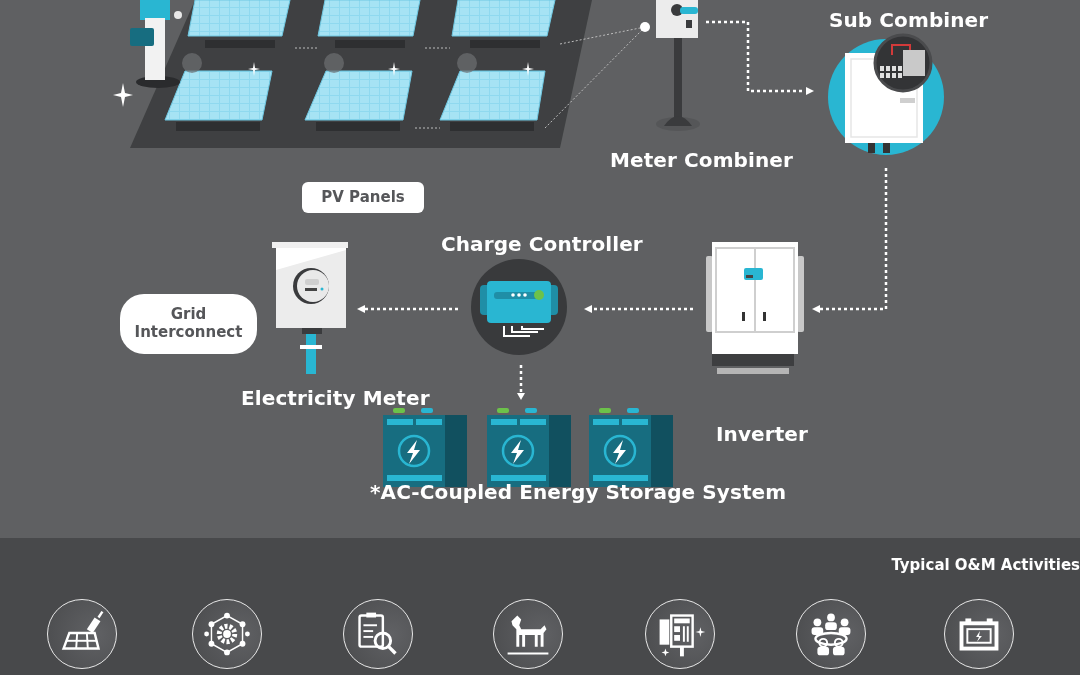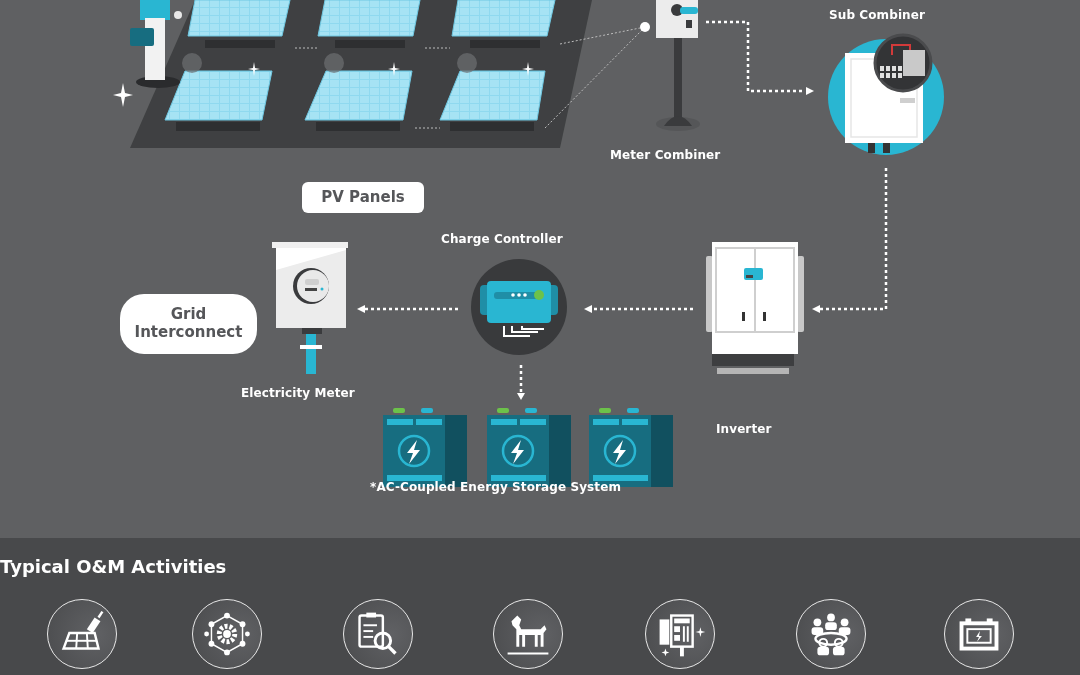--- a/index.html
+++ b/index.html
@@ -1,21 +1,21 @@
 <!DOCTYPE html>
 <html><head>
 <meta charset="utf-8">
 <style>
   html, body { margin:0; padding:0; }
   body { width:1080px; height:675px; overflow:hidden; background:#5f6062; font-family:"Liberation Sans", sans-serif; position:relative; }
   .abs { position:absolute; }
-  .label { position:absolute; color:#ffffff; font-weight:bold; font-size:12px; white-space:nowrap; font-family:"DejaVu Sans", sans-serif; letter-spacing:0.1px; }
+  .label { position:absolute; color:#ffffff; font-weight:bold; font-size:20px; white-space:nowrap; font-family:"DejaVu Sans", sans-serif; letter-spacing:0.1px; }
   .pill { position:absolute; background:#ffffff; color:#555659; font-weight:bold; border-radius:6px; text-align:center; font-family:"DejaVu Sans", sans-serif;margin-top:20px; }
   .bottom-band { position:absolute; left:0; top:538px; width:1080px; height:137px; background:#48494b; }
-  .om-title { position:absolute; top:556px; left:0; width:1080px; text-align:left; color:#fff; font-weight:bold; font-size:18px; font-family:"DejaVu Sans", sans-serif; }
+  .om-title { position:absolute; top:556px; left:0; width:1080px; text-align:right; color:#fff; font-weight:bold; font-size:15px; font-family:"DejaVu Sans", sans-serif; }
   .om-icon { position:absolute; top:599px; width:70px; height:70px; border-radius:50%; border:1.5px solid #e8e8e8; background:radial-gradient(circle at 70% 50%, #606164, #4a4b4d); box-sizing:border-box; }
   .om-icon svg { position:absolute; left:0; top:0; width:100%; height:100%; }
   svg { overflow:visible; }
 </style>
 </head>
 <body>
 
 <svg class="abs" style="left:0;top:0" width="1080" height="538" viewBox="0 0 1080 538">
   <defs>
     <pattern id="cells" width="10" height="8" patternUnits="userSpaceOnUse">

